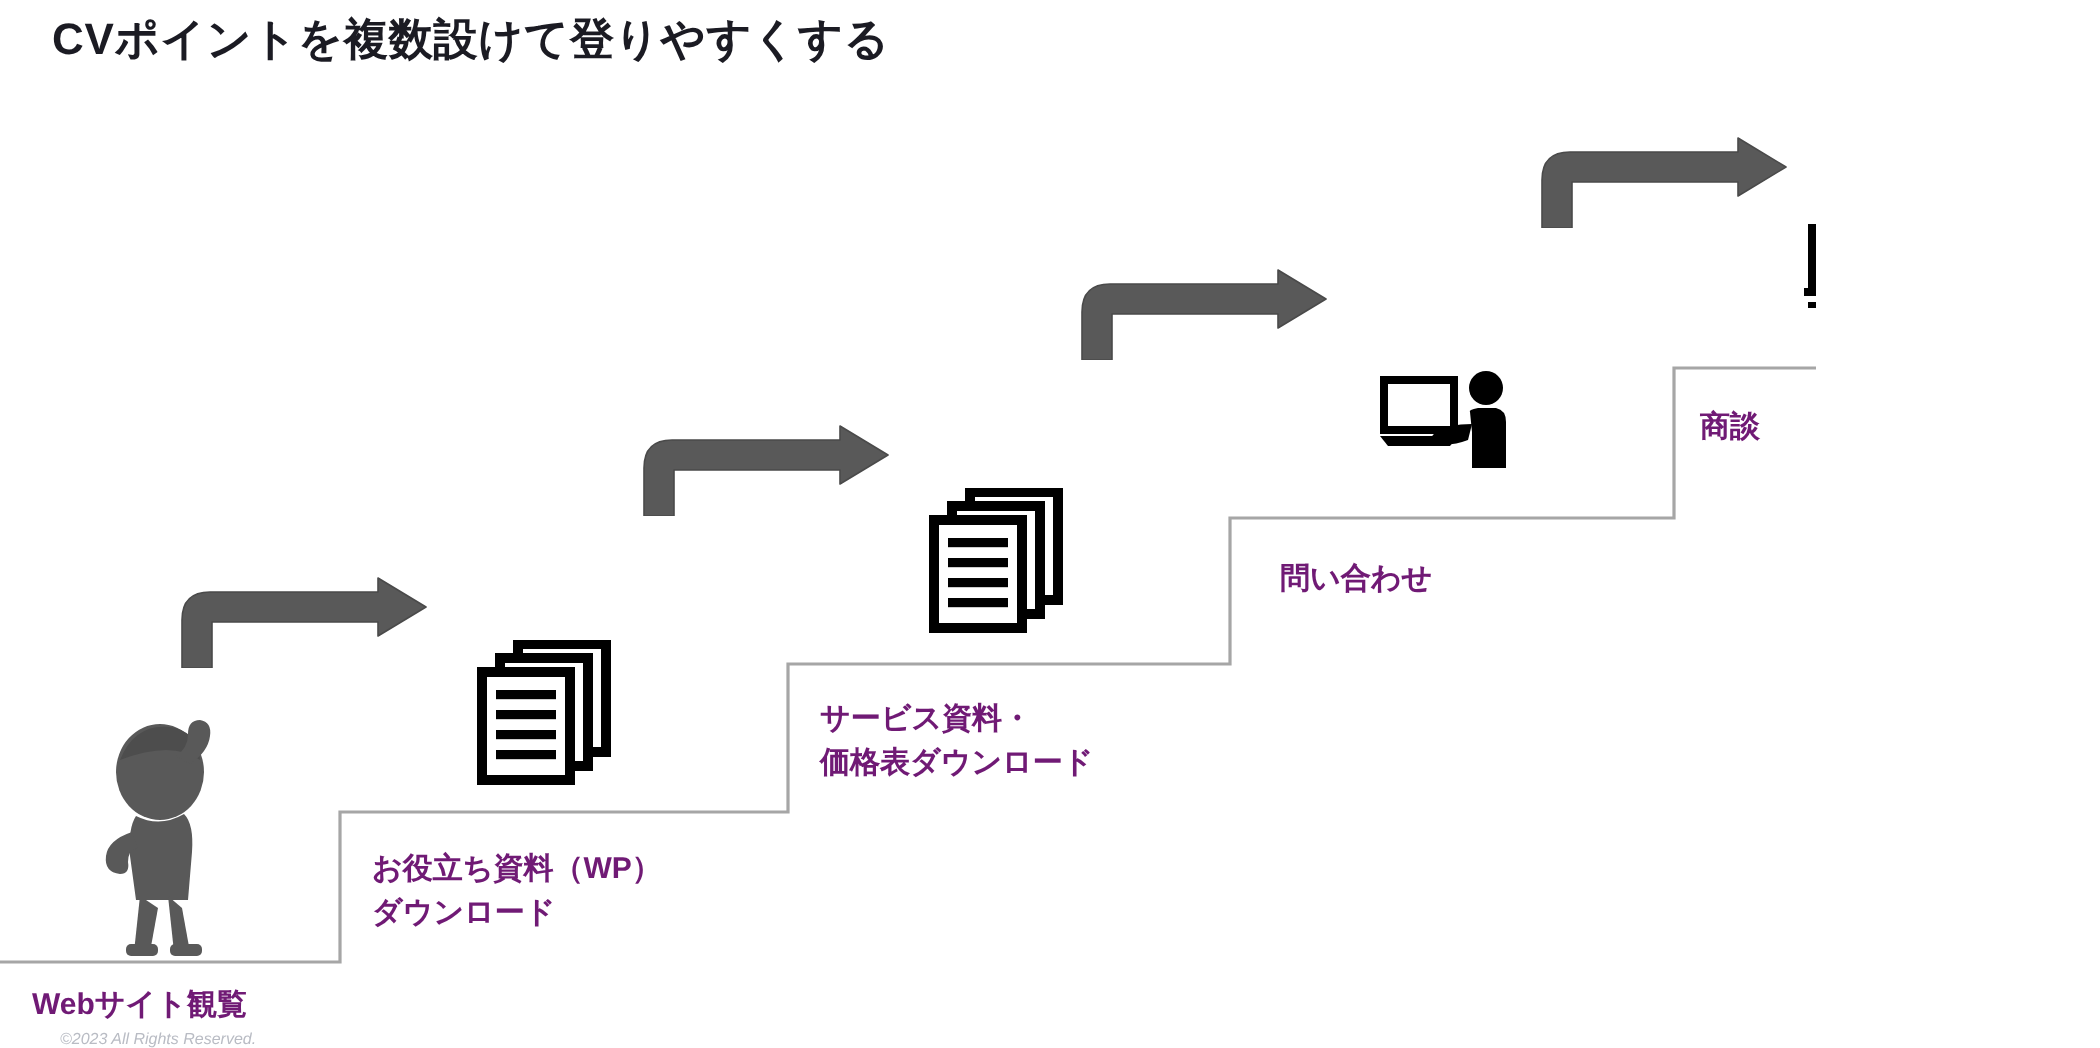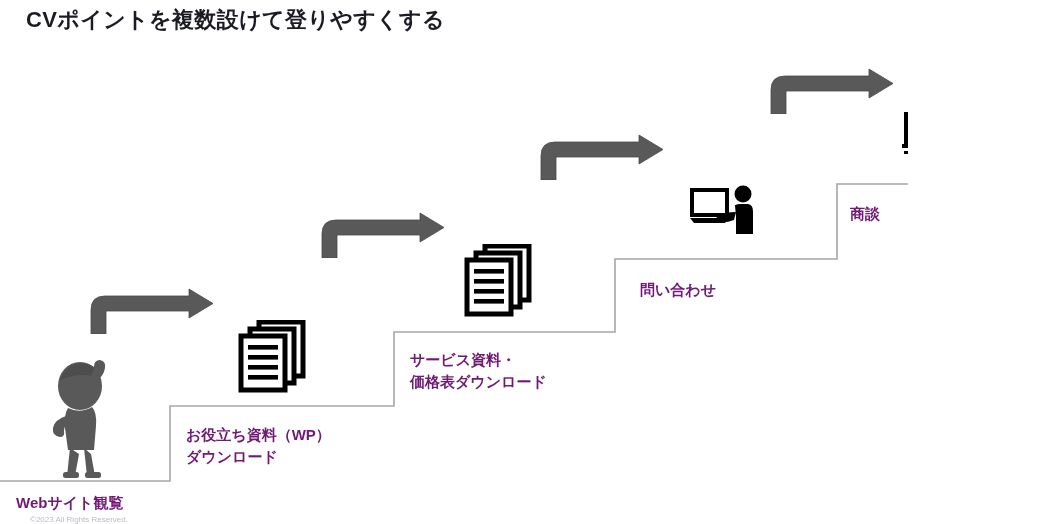--- a/index.html
+++ b/index.html
@@ -64,20 +64,21 @@
   
   .footer-copy {
     position: absolute;
     left: 30px;
     top: 515px;
     font-size: 8px;
     color: #b9bcc4;
     white-space: nowrap;
     overflow: hidden;
     height: 9px;
+    font-style: italic;
   }
   .page-number {
     position: absolute;
     left: 984px;
     top: 512px;
     font-size: 10px;
     color: #8d8f99;
     overflow: hidden;
     height: 10px;
   }

